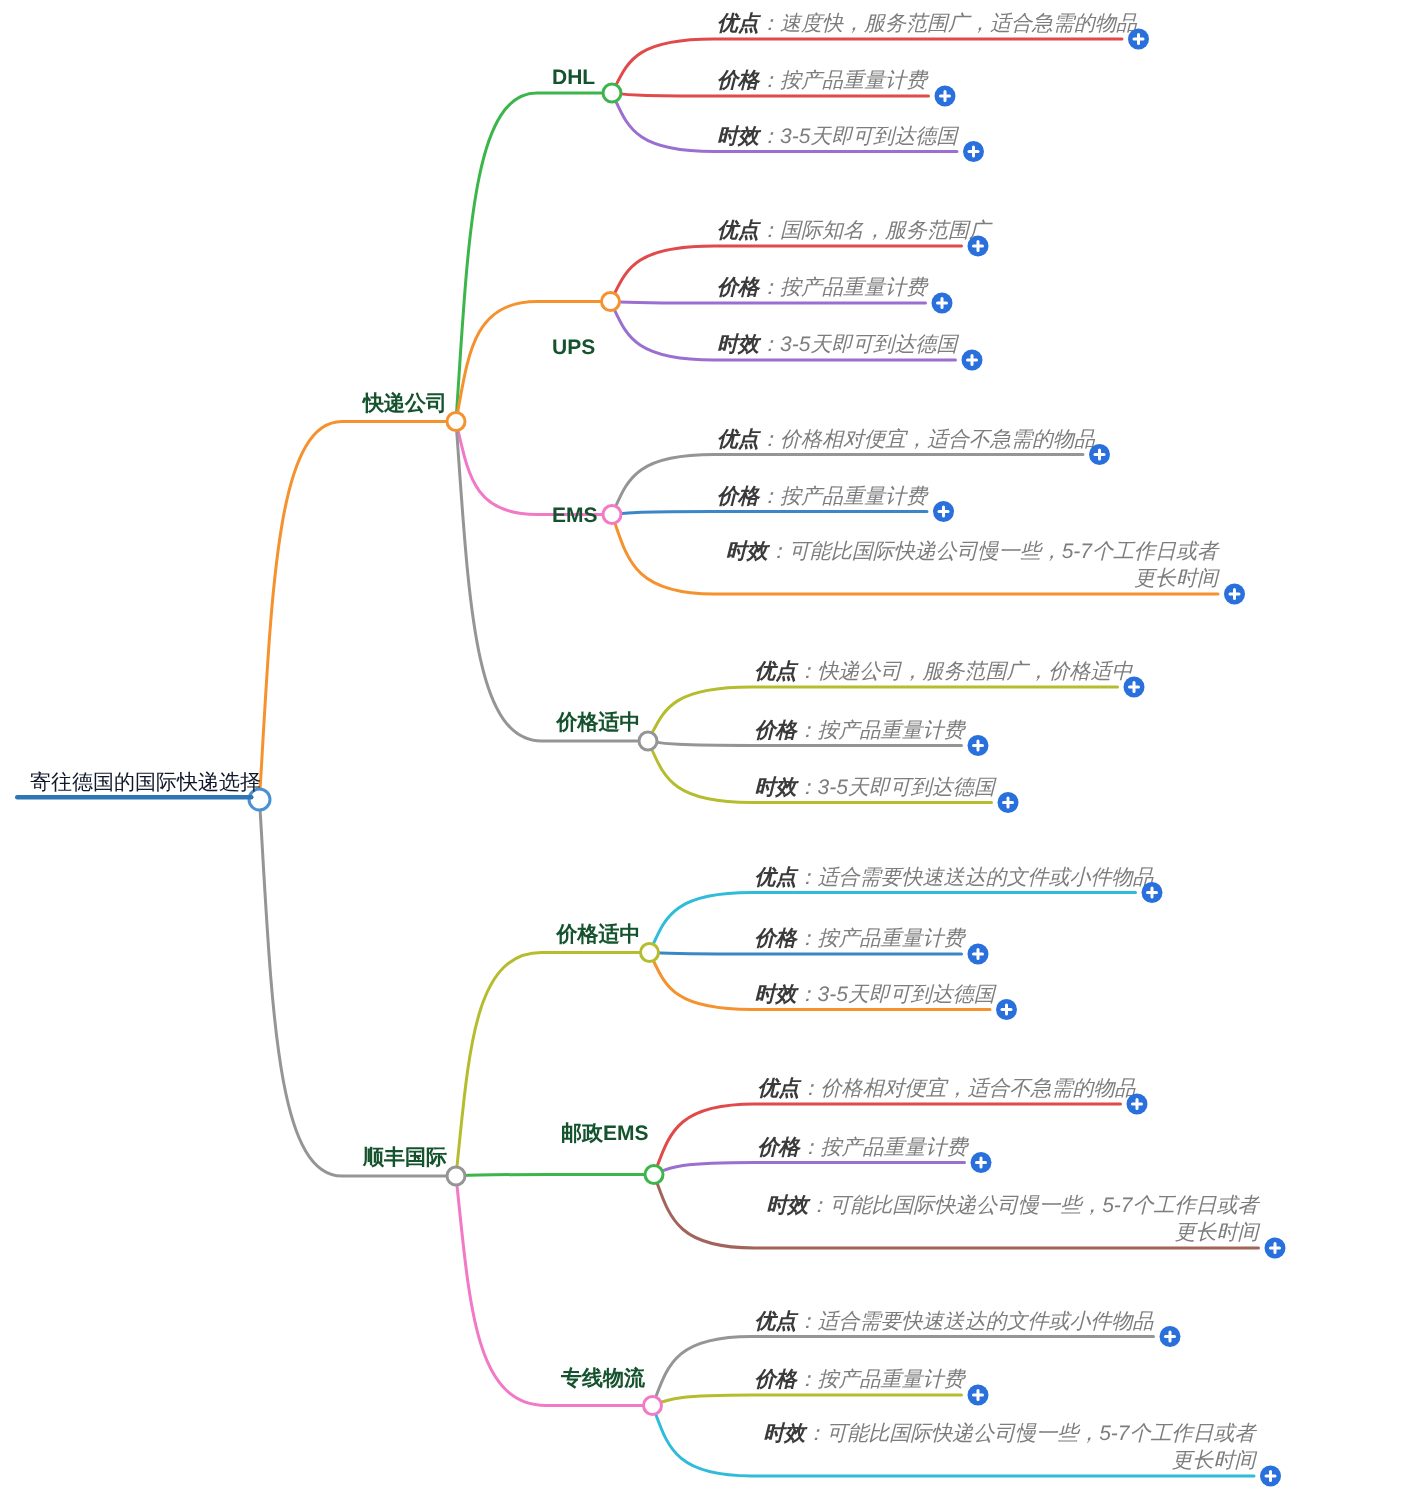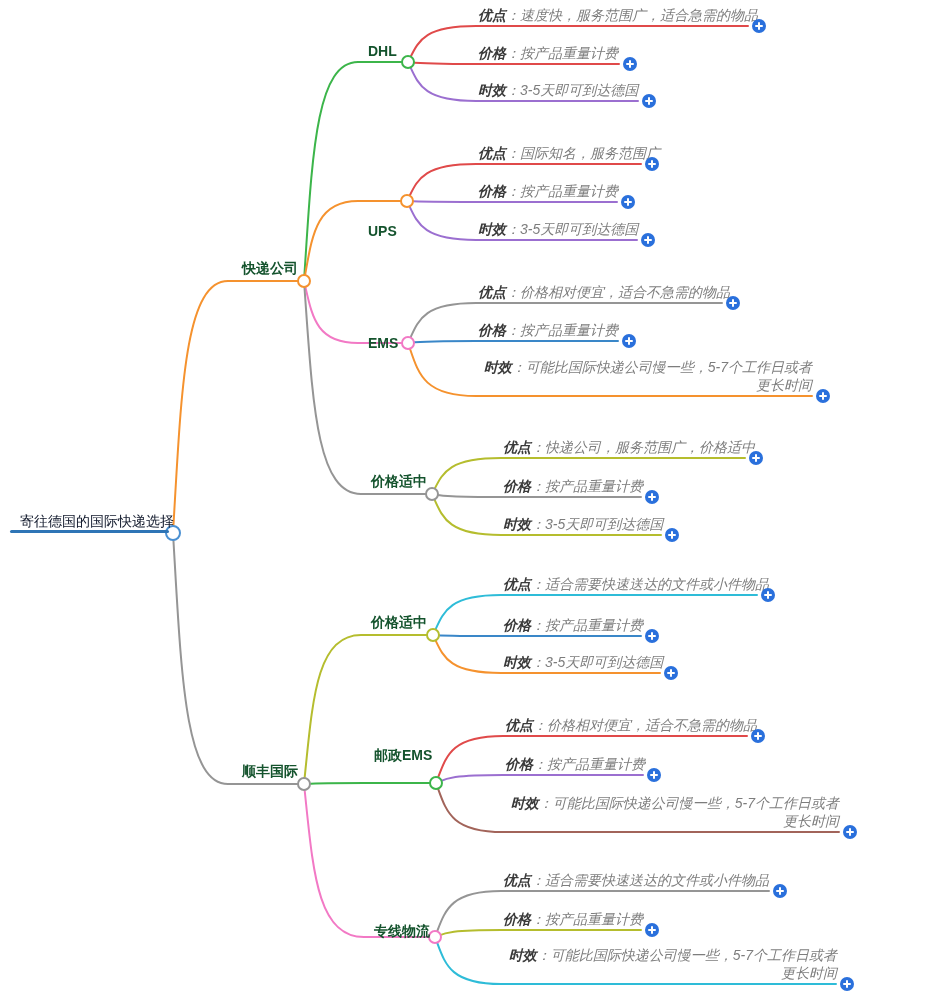--- a/index.html
+++ b/index.html
@@ -102,21 +102,21 @@
       <div class="plus" style="left: 645px; top: 629px; background: rgb(42, 112, 220);"></div>
       <div class="leaf" style="left: 503px; bottom: 330px;"><b>时效</b><span>：</span><span>3-5天即可到达德国</span></div>
       <div class="plus" style="left: 664px; top: 666px; background: rgb(42, 112, 220);"></div>
       <div class="node-label" style="left: 374px; bottom: 236px;">邮政EMS</div>
       <div class="leaf" style="left: 505px; bottom: 267px;"><b>优点</b><span>：</span><span>价格相对便宜，适合不急需的物品</span></div>
       <div class="plus" style="left: 751px; top: 729px; background: rgb(42, 112, 220);"></div>
       <div class="leaf" style="left: 505px; bottom: 228px;"><b>价格</b><span>：</span><span>按产品重量计费</span></div>
       <div class="plus" style="left: 647px; top: 768px; background: rgb(42, 112, 220);"></div>
       <div class="leaf wrap" style="left: 505px; bottom: 171px;"><b>时效</b><span>：</span><span>可能比国际快递公司慢一些，5-7个工作日或者更长时间</span></div>
       <div class="plus" style="left: 843px; top: 825px; background: rgb(42, 112, 220);"></div>
-      <div class="node-label" style="left: 374px; bottom: 60px;">专线物流</div>
+      <div class="node-label" style="left: 374px; bottom: 73px;">专线物流</div>
       <div class="leaf" style="left: 503px; bottom: 112px;"><b>优点</b><span>：</span><span>适合需要快速送达的文件或小件物品</span></div>
       <div class="plus" style="left: 773px; top: 884px; background: rgb(42, 112, 220);"></div>
       <div class="leaf" style="left: 503px; bottom: 73px;"><b>价格</b><span>：</span><span>按产品重量计费</span></div>
       <div class="plus" style="left: 645px; top: 923px; background: rgb(42, 112, 220);"></div>
       <div class="leaf wrap" style="left: 503px; bottom: 19px;"><b>时效</b><span>：</span><span>可能比国际快递公司慢一些，5-7个工作日或者更长时间</span></div>
       <div class="plus" style="left: 840px; top: 977px; background: rgb(42, 112, 220);"></div>
     </div>
 </div>
 
 </body></html>

